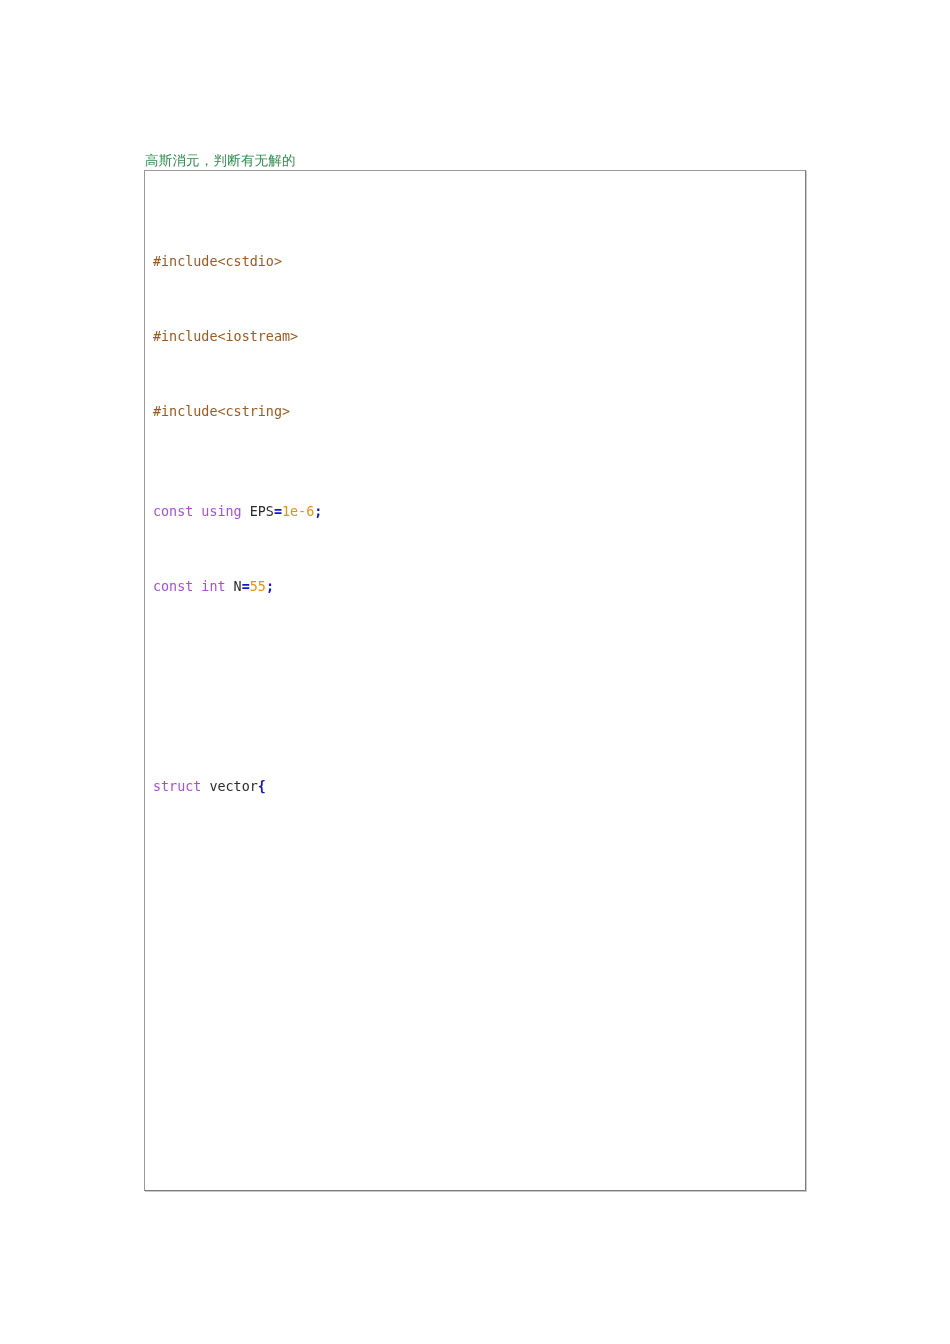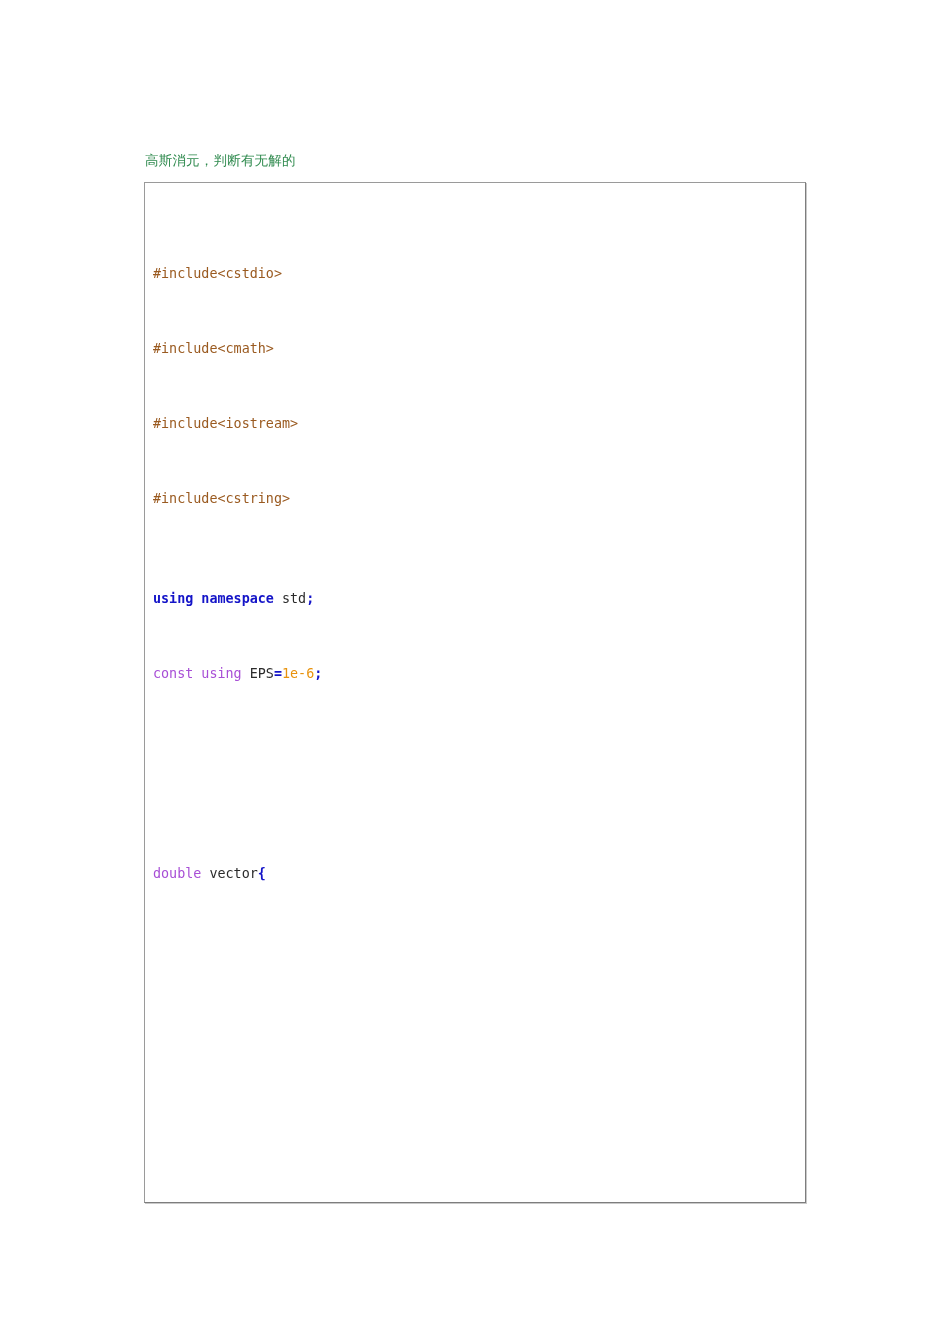--- a/index.html
+++ b/index.html
@@ -31,21 +31,21 @@
     font-size: 13.5px;
     line-height: 18px;
     color: #2f8a4e;
     white-space: pre;
     letter-spacing: 0.2px;
   }
 
   #code-box {
     position: absolute;
     left: 144px;
-    top: 182px;
+    top: 170px;
     width: 662px;
     height: 1021px;
     box-sizing: border-box;
     border: 1px solid #9a9a9a;
     border-right-color: #7d7d7d;
     border-bottom-color: #7d7d7d;
     background: #ffffff;
     box-shadow: 1px 1px 0 #c9c9c9;
     overflow: hidden;
   }
@@ -77,30 +77,29 @@
 <body>
 
 <div id="page">
 
   <div id="doc-title">高斯消元，判断有无解的</div>
 
   <div id="code-box">
     <div id="code-lines">
 
       <div class="ln"><span class="pp">#include&lt;cstdio&gt;</span></div>
-      <div class="ln"><span class="pp">#include&lt;cmath&gt;</span></div>
       <div class="ln"><span class="pp">#include&lt;iostream&gt;</span></div>
       <div class="ln"><span class="pp">#include&lt;cstring&gt;</span></div>
 
-      <div class="ln"><span class="kw">using namespace</span><span class="id"> std</span><span class="p">;</span></div>
       <div class="ln"><span class="ty">const using</span><span class="id"> EPS</span><span class="p">=</span><span class="num">1e-6</span><span class="p">;</span></div>
+      <div class="ln"><span class="ty">const int</span><span class="id"> N</span><span class="p">=</span><span class="num">55</span><span class="p">;</span></div>
 
       <div class="ln">&nbsp;</div>
 
-      <div class="ln"><span class="ty">double</span><span class="id"> vector</span><span class="p">{</span></div>
+      <div class="ln"><span class="ty">struct</span><span class="id"> vector</span><span class="p">{</span></div>
       
       
       
       
       
       
       
       
       
       

